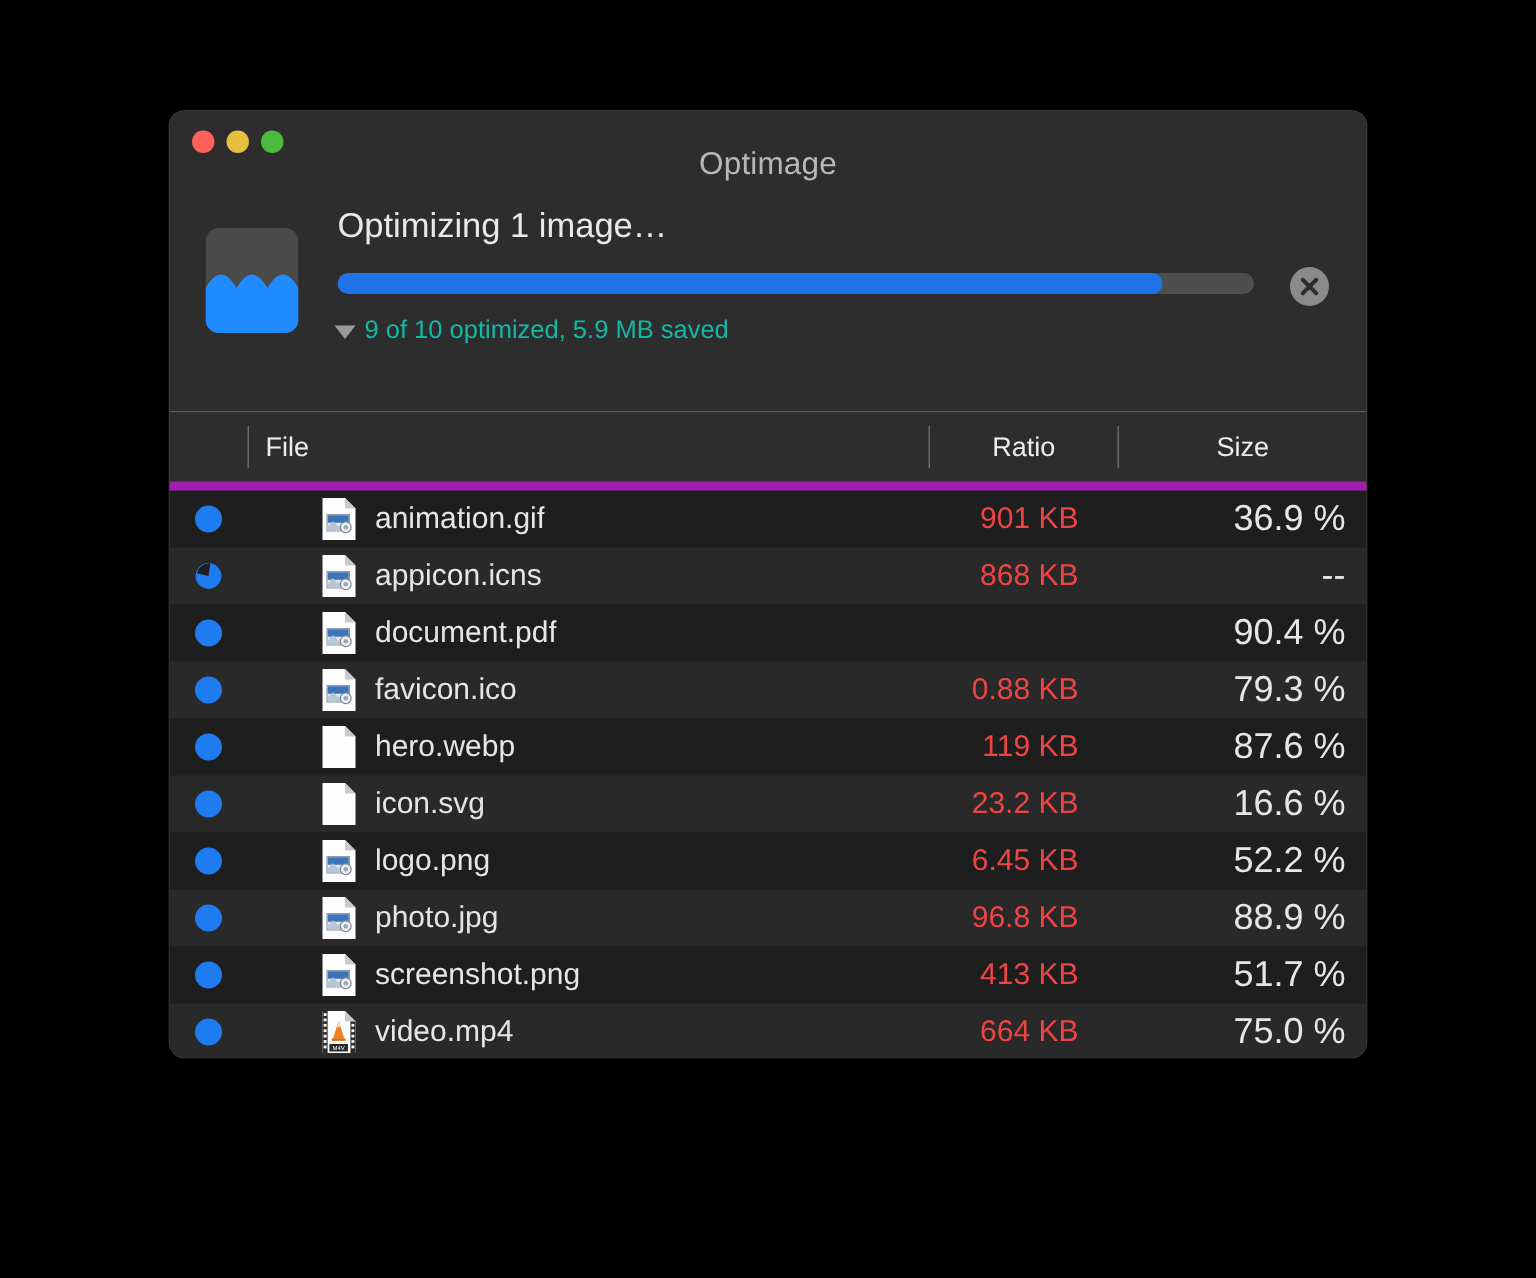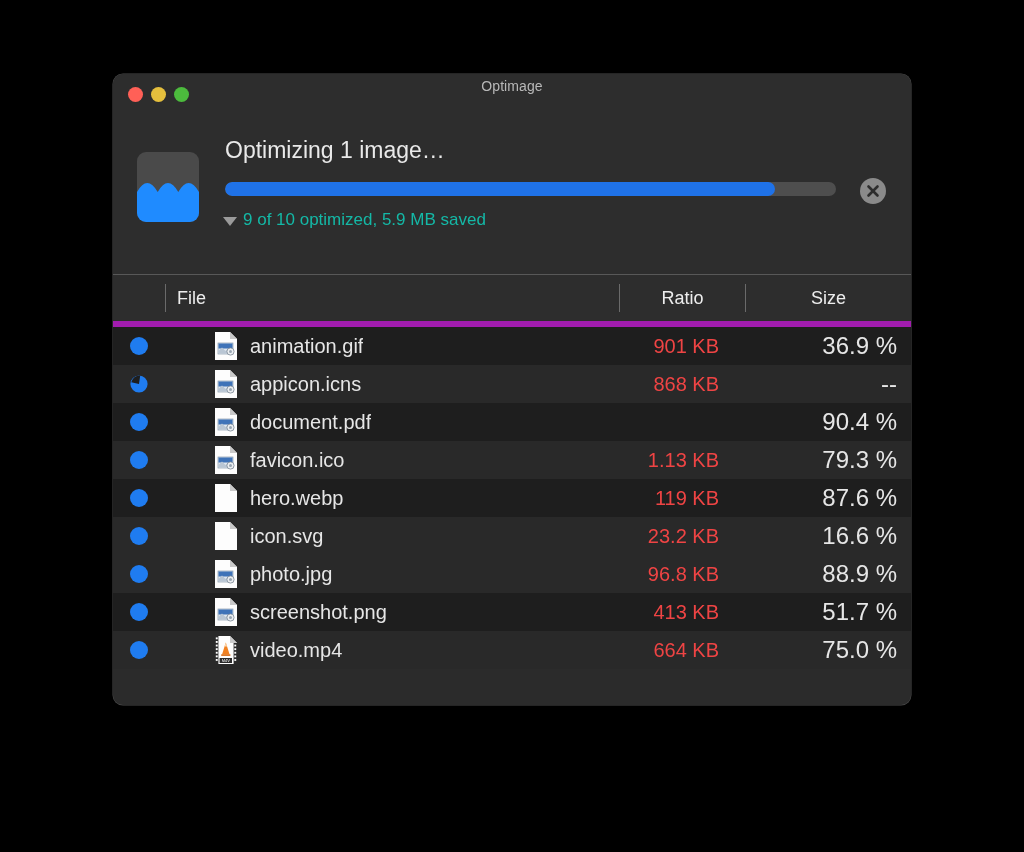--- a/index.html
+++ b/index.html
@@ -53,23 +53,23 @@
     display: block;
   }
   .light.red    { background: #ff6057; }
   .light.yellow { background: #e5bf3d; }
   .light.green  { background: #4cbb3d; }
 
   .window-title {
     position: absolute;
     left: 0;
     right: 0;
-    top: 4px;
+    top: 24px;
     text-align: center;
-    font-size: 14px;
+    font-size: 21px;
     color: #b8b8b8;
     letter-spacing: 0.1px;
     user-select: none;
   }
 
   
   .status-area {
     position: relative;
     height: 148px;
     background: #2d2d2d;
@@ -373,21 +373,21 @@
               <path d="M2,1 L17,1 L24,8 L24,29 L2,29 Z" fill="#fdfdfd"></path>
               <path d="M17,1 L24,8 L17,8 Z" fill="#c9c9c9"></path>
               <rect x="5" y="12" width="15" height="11" fill="#dfe6ee" stroke="#8a9aab" stroke-width="0.7"></rect>
               <rect x="5.5" y="12.5" width="14" height="5" fill="#3f73b8"></rect>
               <path d="M5.5,20 L9,16.5 L12.5,20 L15,18 L19.5,22.5 L5.5,22.5 Z" fill="#b9c6d4"></path>
               <circle cx="17.5" cy="20.5" r="3.6" fill="#eceff2" stroke="#7b8894" stroke-width="0.8"></circle>
               <circle cx="17.5" cy="20.5" r="1.5" fill="#9aa6b2"></circle>
             </svg>
             <span class="fname">favicon.ico</span>
           </div>
-          <div class="cell-size">1.13 KB</div>
+          <div class="cell-size">0.88 KB</div>
           <div class="cell-ratio">79.3 %</div>
         </div>
         <div class="row">
           <div class="cell-status">
             <span class="dot"></span>
           </div>
           <div class="cell-file">
             <svg class="ficon" viewBox="0 0 26 30">
               <path d="M2,1 L17,1 L24,8 L24,29 L2,29 Z" fill="#fdfdfd"></path>
               <path d="M17,1 L24,8 L17,8 Z" fill="#c9c9c9"></path>
@@ -403,20 +403,39 @@
           </div>
           <div class="cell-file">
             <svg class="ficon" viewBox="0 0 26 30">
               <path d="M2,1 L17,1 L24,8 L24,29 L2,29 Z" fill="#fdfdfd"></path>
               <path d="M17,1 L24,8 L17,8 Z" fill="#c9c9c9"></path>
             </svg>
             <span class="fname">icon.svg</span>
           </div>
           <div class="cell-size">23.2 KB</div>
           <div class="cell-ratio">16.6 %</div>
+        </div>
+        <div class="row">
+          <div class="cell-status">
+            <span class="dot"></span>
+          </div>
+          <div class="cell-file">
+            <svg class="ficon" viewBox="0 0 26 30">
+              <path d="M2,1 L17,1 L24,8 L24,29 L2,29 Z" fill="#fdfdfd"></path>
+              <path d="M17,1 L24,8 L17,8 Z" fill="#c9c9c9"></path>
+              <rect x="5" y="12" width="15" height="11" fill="#dfe6ee" stroke="#8a9aab" stroke-width="0.7"></rect>
+              <rect x="5.5" y="12.5" width="14" height="5" fill="#3f73b8"></rect>
+              <path d="M5.5,20 L9,16.5 L12.5,20 L15,18 L19.5,22.5 L5.5,22.5 Z" fill="#b9c6d4"></path>
+              <circle cx="17.5" cy="20.5" r="3.6" fill="#eceff2" stroke="#7b8894" stroke-width="0.8"></circle>
+              <circle cx="17.5" cy="20.5" r="1.5" fill="#9aa6b2"></circle>
+            </svg>
+            <span class="fname">logo.png</span>
+          </div>
+          <div class="cell-size">6.45 KB</div>
+          <div class="cell-ratio">52.2 %</div>
         </div>
         <div class="row alt">
           <div class="cell-status">
             <span class="dot"></span>
           </div>
           <div class="cell-file">
             <svg class="ficon" viewBox="0 0 26 30">
               <path d="M2,1 L17,1 L24,8 L24,29 L2,29 Z" fill="#fdfdfd"></path>
               <path d="M17,1 L24,8 L17,8 Z" fill="#c9c9c9"></path>
               <rect x="5" y="12" width="15" height="11" fill="#dfe6ee" stroke="#8a9aab" stroke-width="0.7"></rect>

